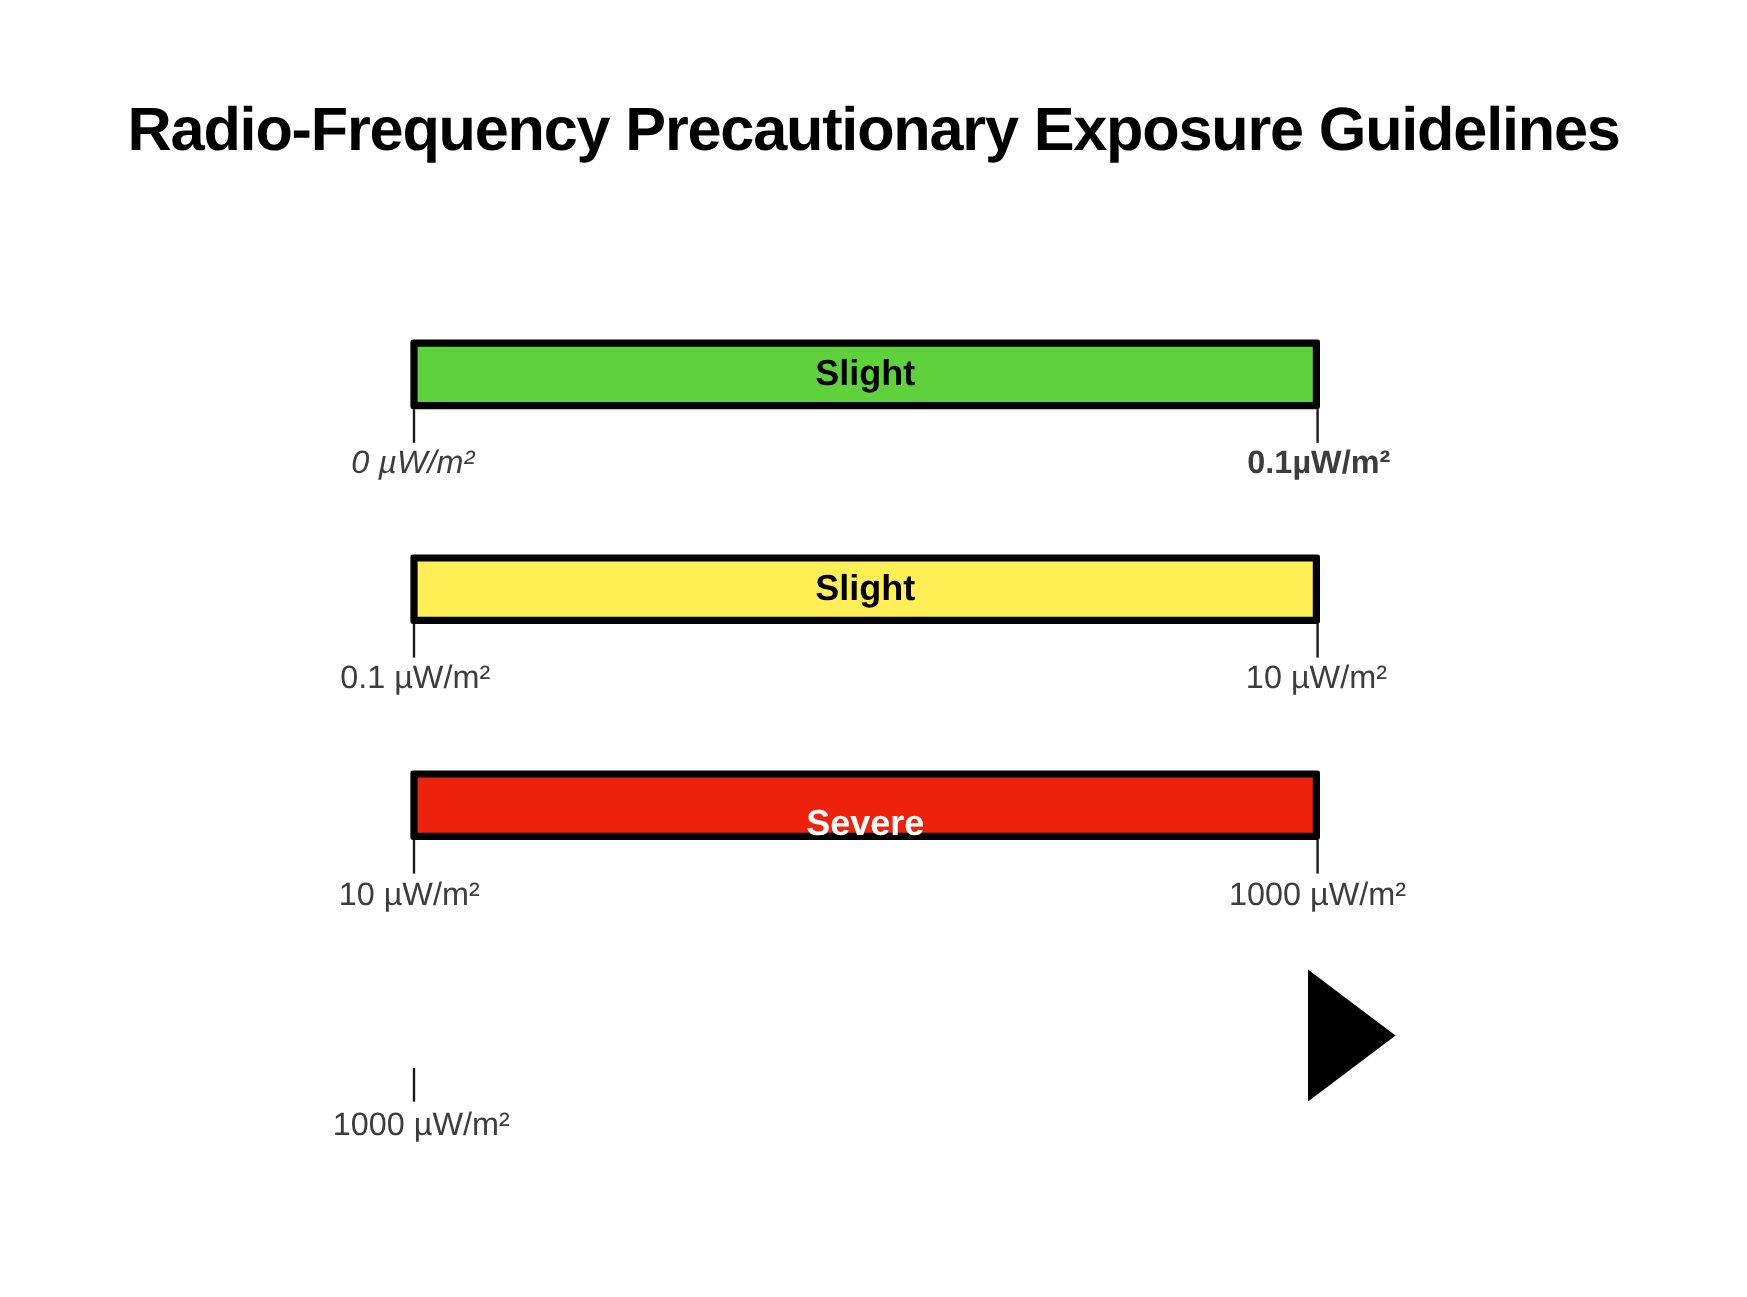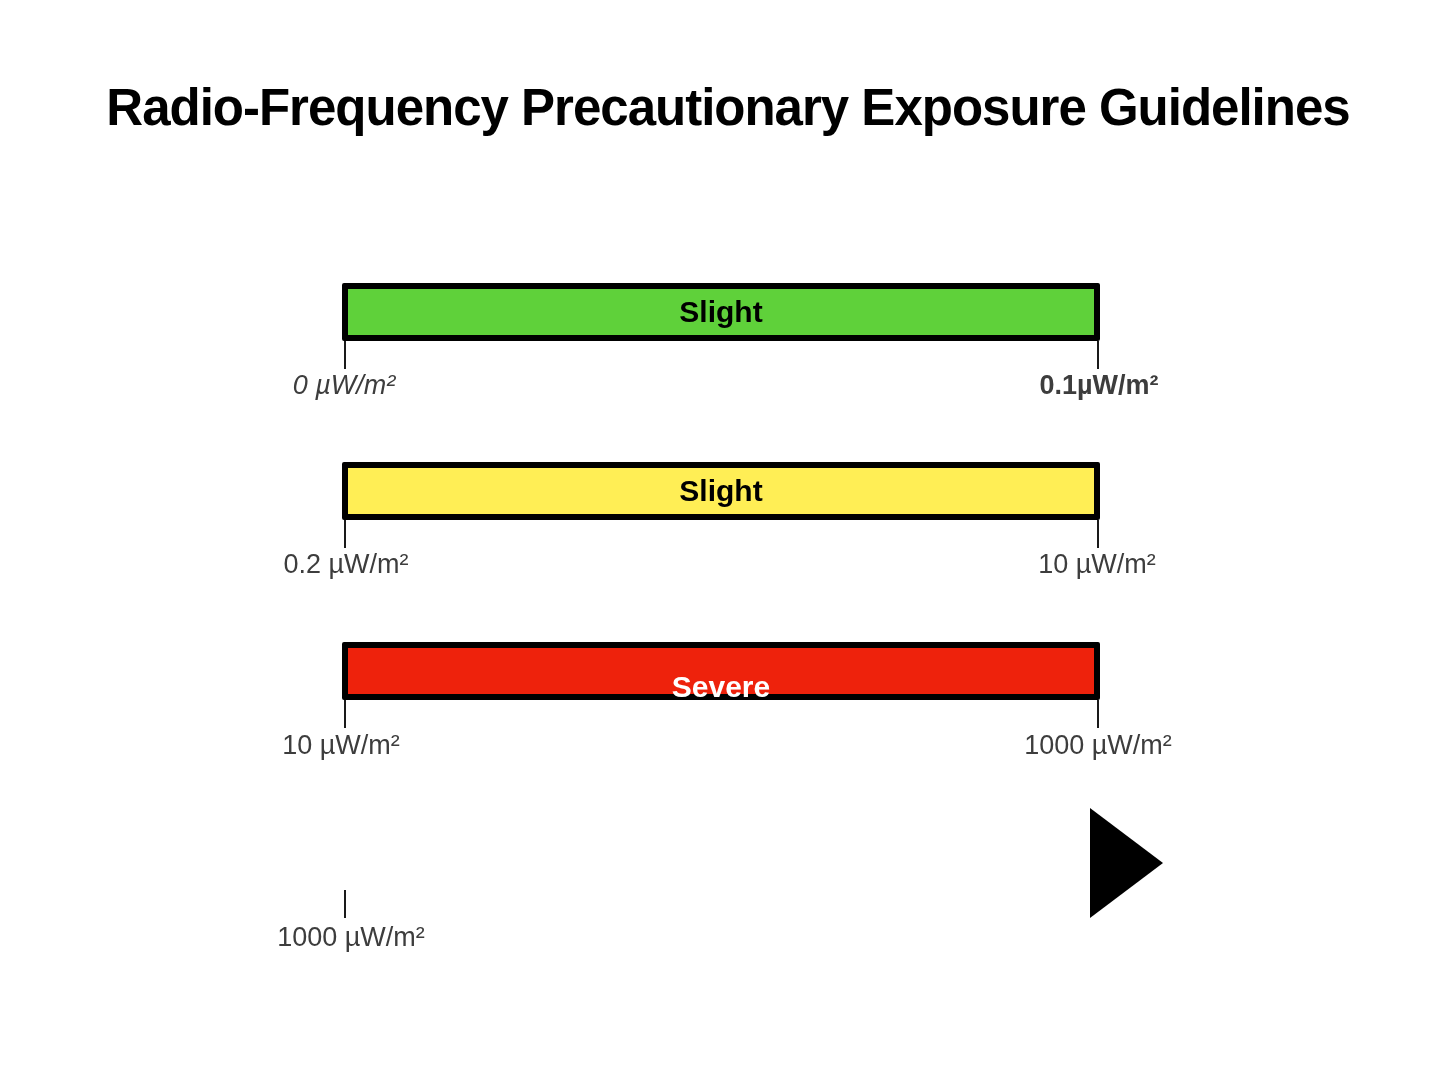--- a/index.html
+++ b/index.html
@@ -91,21 +91,21 @@
   <div class="tick" style="left:344px; top:341px;"></div>
   <div class="tick" style="left:1097px; top:341px;"></div>
   <div class="range-label" style="left:344px; top:370px;font-style:italic;">0 µW/m²</div>
   <div class="range-label" style="left:1099px; top:370px;font-weight:bold;">0.1µW/m²</div>
 
   <div class="band-bar" style="top: 462px; background-color: rgb(255, 238, 85);">
     <span class="band-label">Slight</span>
   </div>
   <div class="tick" style="left:344px; top:520px;"></div>
   <div class="tick" style="left:1097px; top:520px;"></div>
-  <div class="range-label" style="left:346px; top:549px;">0.2 µW/m²</div>
+  <div class="range-label" style="left:346px; top:549px;">0.1 µW/m²</div>
   <div class="range-label" style="left:1097px; top:549px;">10 µW/m²</div>
 
   <div class="band-bar" style="top: 642px; background-color: rgb(238, 34, 12);">
     <span class="band-label light">Severe</span>
   </div>
   <div class="tick" style="left:344px; top:700px;"></div>
   <div class="tick" style="left:1097px; top:700px;"></div>
   <div class="range-label" style="left:341px; top:730px;">10 µW/m²</div>
   <div class="range-label" style="left:1098px; top:730px;">1000 µW/m²</div>
 

